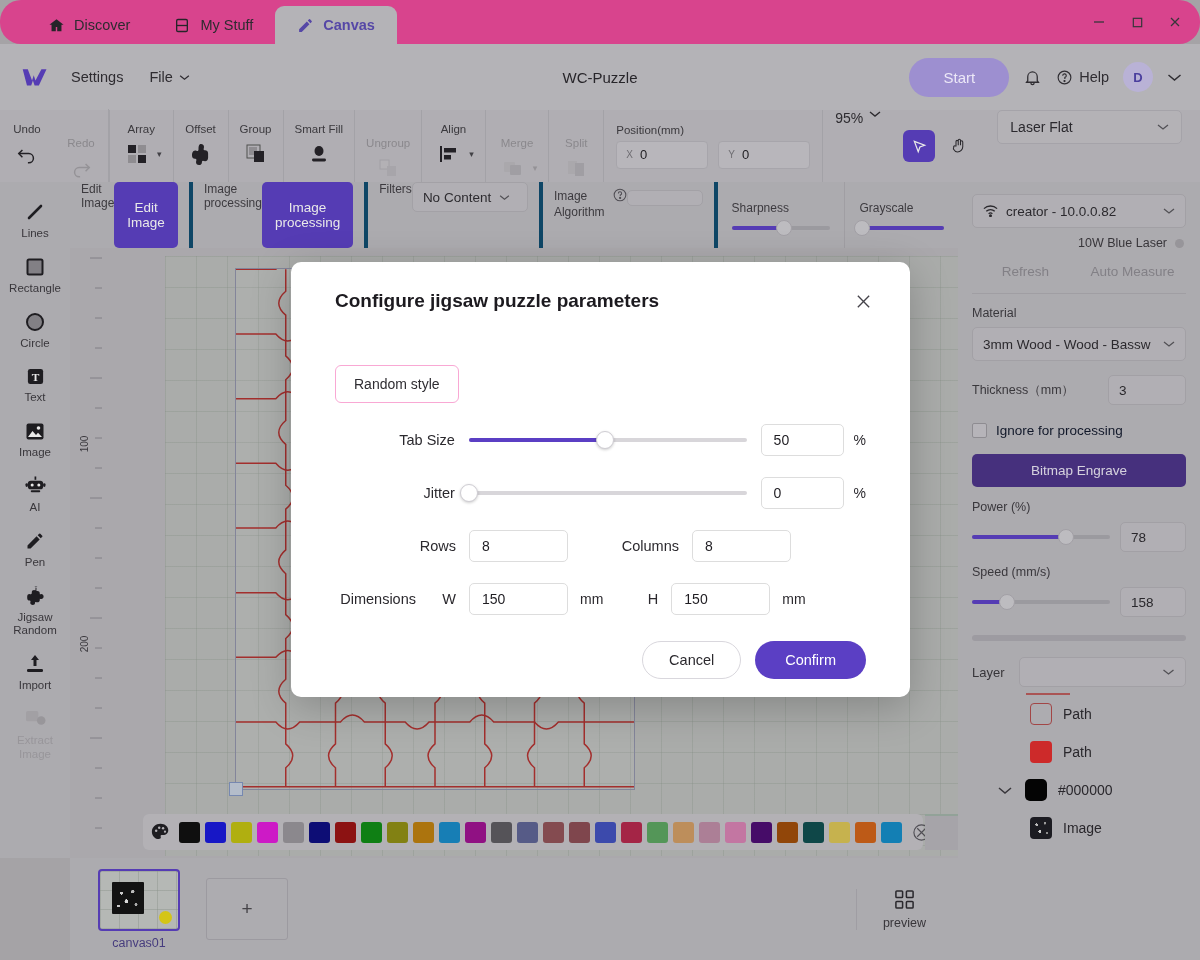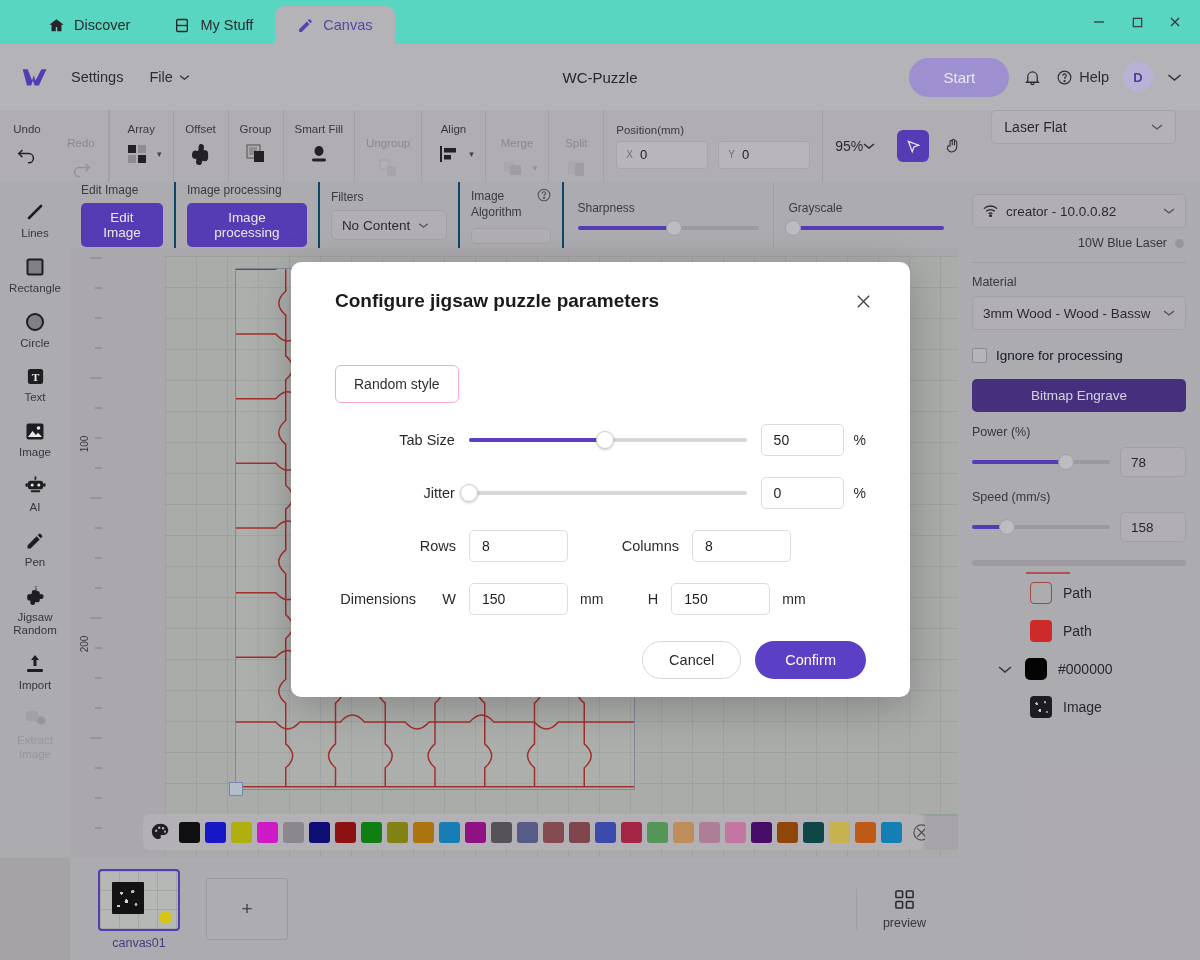--- a/index.html
+++ b/index.html
@@ -11,33 +11,33 @@
   }
   #app {
     position: relative;
     width: 1200px; height: 960px;
     background: #b4b2b5;
   }
 
   
   .tabbar {
     position: absolute; left: 0; top: 0; width: 1200px; height: 44px;
-    background: #5eead4;
-    display: flex; align-items: flex-end;
+    background: #ec4899;
+    display: flex; align-items: flex-end; border-radius: 21px;
   }
   .tabs { display: flex; align-items: flex-end; padding-left: 26px; }
   .tab {
     display: flex; align-items: center; gap: 9px;
     height: 38px; padding: 0 22px;
     font-size: 14.5px; color: #2e2c31;
     border-radius: 9px 9px 0 0;
     cursor: pointer;
   }
   .tab.active {
-    background: #c5c3c8; color: #5b4bb5; font-weight: 400;
+    background: #c5c3c8; color: #5b4bb5; font-weight: 700;
   }
   .tab .ticon { display: inline-flex; width: 17px; height: 17px; }
   .wincontrols {
     margin-left: auto; display: flex; align-items: center;
     gap: 0; height: 44px; padding-right: 6px;
   }
   .wbtn {
     width: 38px; height: 38px; display: flex; align-items: center;
     justify-content: center; color: #3a383d; cursor: pointer;
   }
@@ -100,21 +100,21 @@
   .posinputs { display: flex; gap: 10px; }
   .posfield {
     display: flex; align-items: center; gap: 7px;
     background: #c9c7cc; border: 1px solid #b6b4ba; border-radius: 4px;
     padding: 5px 9px; width: 92px; height: 28px;
   }
   .posfield .ax { font-size: 10px; color: #78767c; }
   .posfield .val { font-size: 13px; color: #232126; }
 
   .zoomsel {
-    display: flex; align-items: center; gap: 0; padding: 0 12px;
+    display: flex; gap: 6px; padding: 0 12px;
     font-size: 14px; color: #2e2c31; cursor: pointer;
   }
   .modebtns { display: flex; align-items: center; gap: 8px; padding: 0 10px; }
   .modebtn {
     width: 32px; height: 32px; border-radius: 6px; display: flex;
     align-items: center; justify-content: center; cursor: pointer; color: #2b292e;
   }
   .modebtn.on { background: #5b3fc4; color: #fff; }
   .laserdd {
     display: flex; align-items: center; margin-left: 12px;
@@ -123,22 +123,22 @@
     cursor: pointer;
   }
   .laserdd .chev2 { margin-left: auto; font-size: 10px; color: #57555b; }
 
   
   .propsbar {
     position: absolute; left: 70px; top: 182px; width: 888px; height: 66px;
     background: #bcbabf; display: flex; align-items: stretch; overflow: hidden;
   }
   .pgroup {
-    display: flex; flex-direction: column; justify-content: center;
-    padding: 0 11px; border-right: 2px solid #0c4a6e;
+    display: flex; flex-direction: row; justify-content: center;
+    padding: 0 11px; border-right: 4px solid #0c4a6e;
   }
   .pgroup .plabel { font-size: 12px; color: #3f3d42; margin-bottom: 6px; }
   .pbtn {
     background: #5b3fc4; color: #fff; border: none; border-radius: 5px;
     padding: 7px 13px; font-size: 13.5px; font-family: inherit; cursor: pointer;
   }
   .pselect {
     background: #c1bfc4; border: 1px solid #b1afb5; border-radius: 5px;
     height: 30px; display: flex; align-items: center; padding: 0 10px;
     font-size: 13.5px; color: #2e2c31; gap: 8px; cursor: pointer; min-width: 116px;
@@ -901,29 +901,39 @@
       <span class="chev2">
         <svg width="12" height="8" viewBox="0 0 12 8" fill="none" stroke="#57555b" stroke-width="1.3">
             <path d="M1 2l5 4 5-4"></path>
           </svg>
       </span>
     </div>
     <div class="laser-row">
       <span>10W Blue Laser</span>
       <span class="laser-dot"></span>
     </div>
+    <div class="btnrow">
+      <div class="ghostbtn">Refresh</div>
+      <div class="ghostbtn">Auto Measure</div>
+    </div>
     <div class="divider"></div>
     <div class="flabel">Material</div>
     <div class="rdd">
       <span>3mm Wood - Wood - Bassw</span>
       <span class="chev2">
         <svg width="12" height="8" viewBox="0 0 12 8" fill="none" stroke="#57555b" stroke-width="1.3">
             <path d="M1 2l5 4 5-4"></path>
           </svg>
       </span>
+    </div>
+    <div class="thick-row">
+      <span class="flabel" style="margin:0;">Thickness（mm）</span>
+      <div class="numbox">
+        <span>3</span>
+      </div>
     </div>
     <div class="checkrow">
       <span class="chkbox"></span>
       <span class="clabel">Ignore for processing</span>
     </div>
     <button class="engbtn">Bitmap Engrave</button>
 
     <div class="ctrl-block">
       <div class="flabel" style="margin:0;">Power (%)</div>
       <div class="ctrl-row">
@@ -945,20 +955,30 @@
           <div class="ctrl-thumb" id="speed-thumb" style="left: calc(25% - 8px);"></div>
         </div>
         <div class="ctrl-num">
           <span>158</span>
         </div>
       </div>
     </div>
 
     <div class="hscroll"></div>
 
+    <div class="layer-head">
+      <span class="llabel">Layer</span>
+      <div class="layer-sel">
+        <span class="chev2">
+          <svg width="13" height="8" viewBox="0 0 12 8" fill="none" stroke="#57555b" stroke-width="1.3">
+              <path d="M1 2l5 4 5-4"></path>
+            </svg>
+        </span>
+      </div>
+    </div>
     <div class="redline"></div>
 
     <div class="layer-item">
       <span class="lswatch" style="background:#bdbbc0;border:1.5px solid #b04a4a;"></span>
       <span class="lname">Path</span>
     </div>
     <div class="layer-item">
       <span class="lswatch" style="background:#e02b2b;"></span>
       <span class="lname">Path</span>
     </div>

